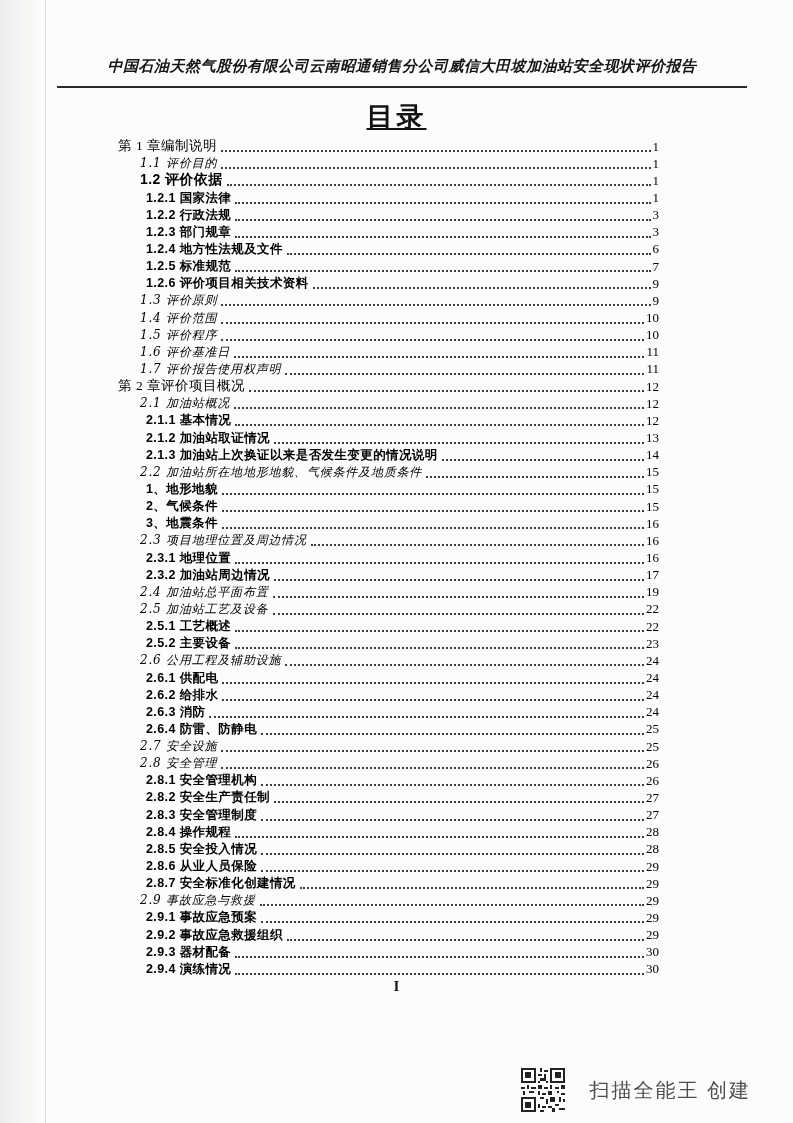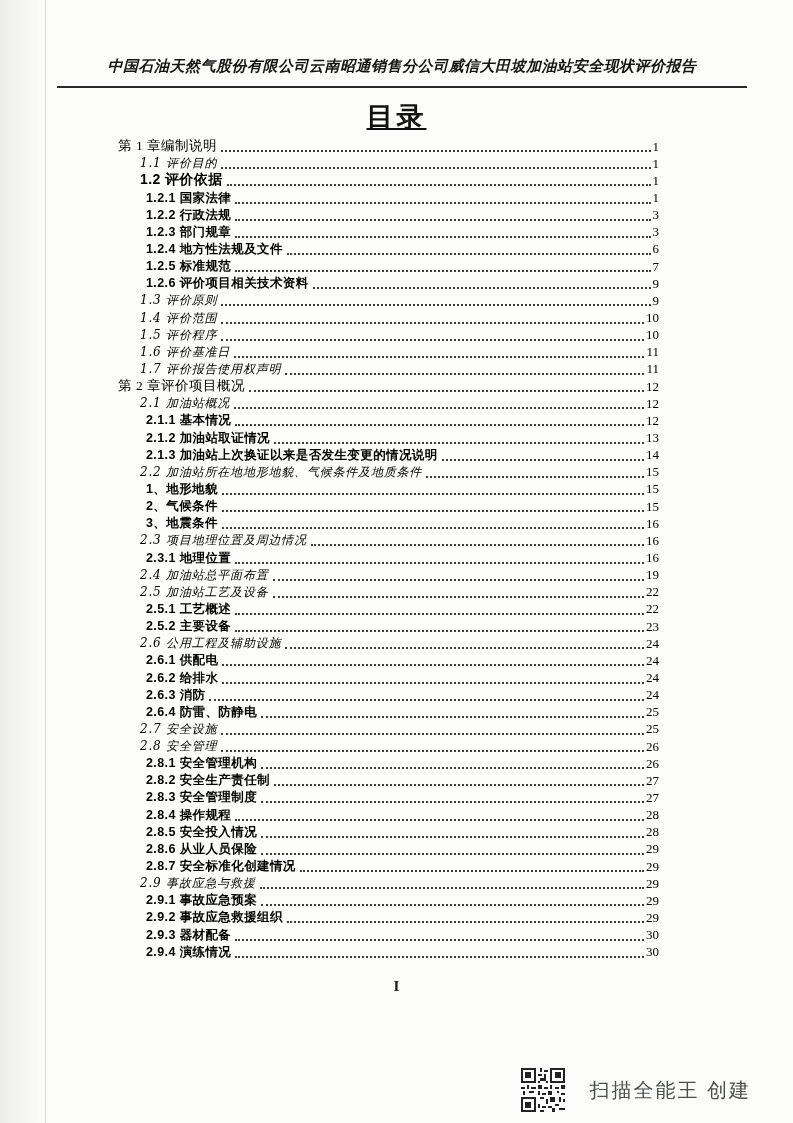--- a/index.html
+++ b/index.html
@@ -321,20 +321,25 @@
       <span class="toc-leader"></span>
       <span class="toc-page">16</span>
     </div>
 
     <div class="toc-row lv-sub">
       <span class="toc-label">2.3.1 地理位置</span>
       <span class="toc-leader"></span>
       <span class="toc-page">16</span>
     </div>
 
+    <div class="toc-row lv-sub">
+      <span class="toc-label">2.3.2 加油站周边情况</span>
+      <span class="toc-leader"></span>
+      <span class="toc-page">17</span>
+    </div>
 
     <div class="toc-row lv-kai">
       <span class="toc-label">2.4 加油站总平面布置</span>
       <span class="toc-leader"></span>
       <span class="toc-page">19</span>
     </div>
 
     <div class="toc-row lv-kai">
       <span class="toc-label">2.5 加油站工艺及设备</span>
       <span class="toc-leader"></span>

